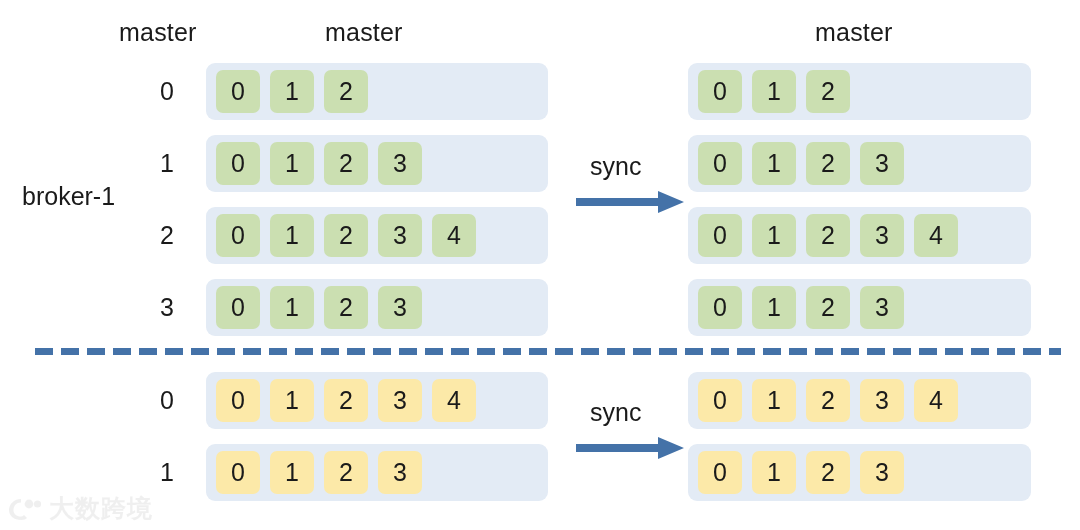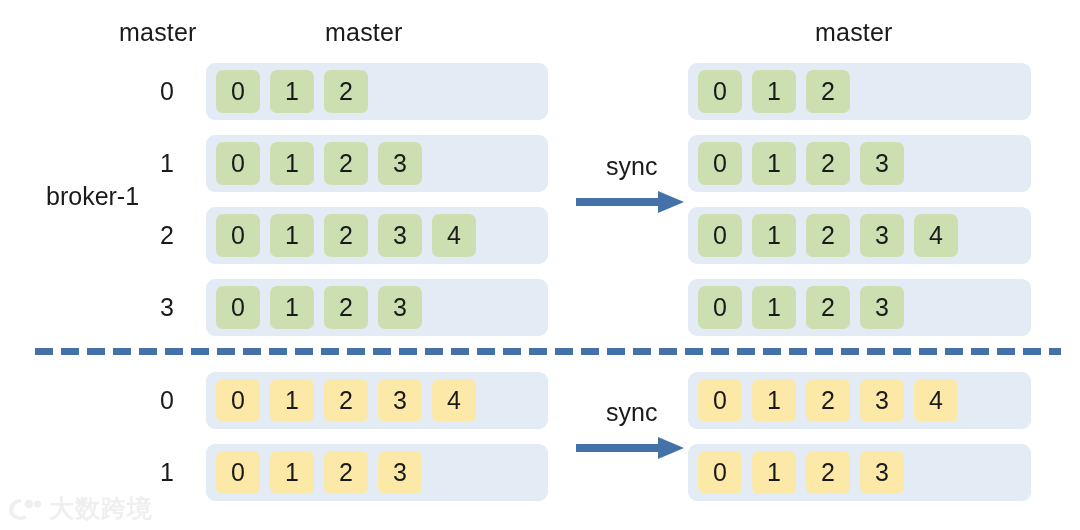--- a/index.html
+++ b/index.html
@@ -30,21 +30,21 @@
   #head-master  { left: 325px;  top: 18px; }
   #head-slave   { left: 815px;  top: 18px; }
 
   
   .broker-label {
     position: absolute;
     font-size: 25px;
     color: #1a1a1a;
     white-space: nowrap;
   }
-  #broker-label-1 { left: 22px; top: 182px; margin-left: 24px; }
+  #broker-label-1 { left: 22px; top: 182px; }
   #broker-label-2 { left: 22px; top: 400px; }
 
   
   .qid {
     position: absolute;
     width: 34px;
     text-align: center;
     font-size: 25px;
     color: #1a1a1a;
   }
@@ -92,21 +92,21 @@
     background: repeating-linear-gradient(
         to right,
         #4472a8 0px, #4472a8 18px,
         rgba(0,0,0,0) 18px, rgba(0,0,0,0) 26px);
   }
 
   
   .sync-group { position: absolute; }
   .sync-label {
     position: absolute;
-    left: 16px;
+    left: 0;
     top: 0;
     font-size: 25px;
     color: #1a1a1a;
     white-space: nowrap;
   }
   .sync-arrow {
     position: absolute;
     left: -14px;
     top: 38px;
   }

